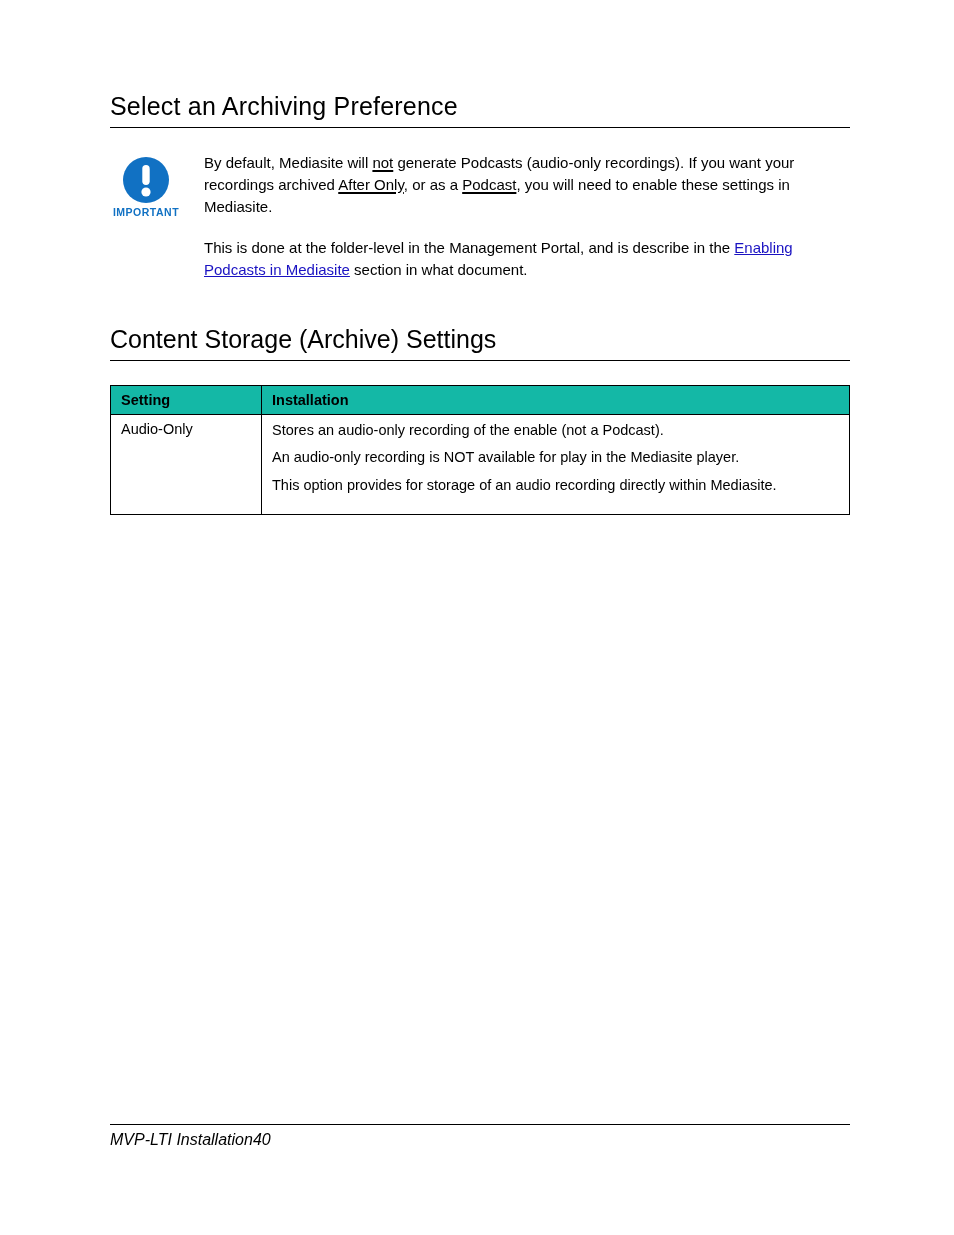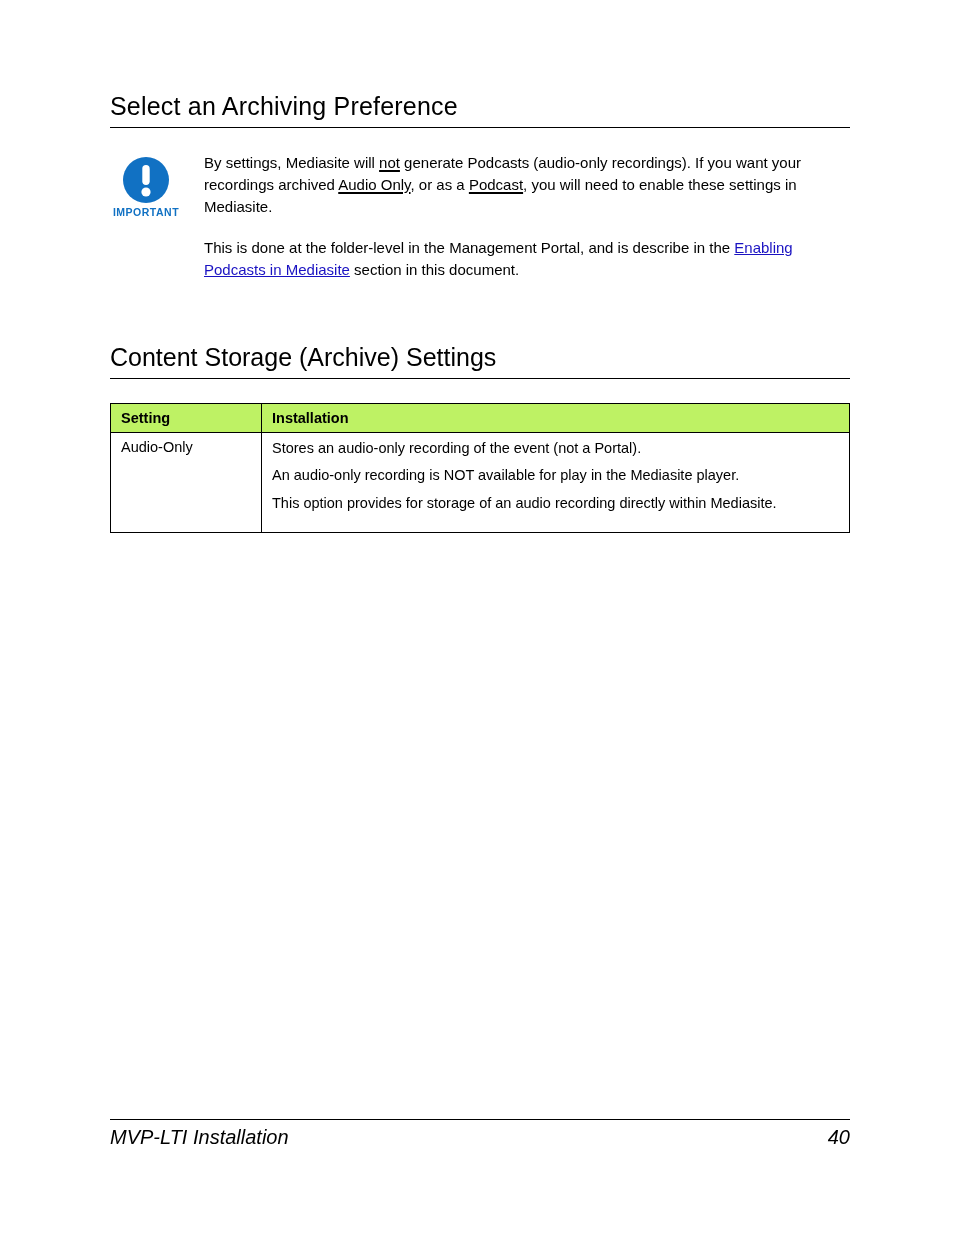--- a/index.html
+++ b/index.html
@@ -26,21 +26,21 @@
   }
   .section-heading {
     font-size: 25px;
     font-weight: 500;
     margin: 0 0 6px 0;
     letter-spacing: .2px;
   }
   .sub-heading {
     font-size: 25px;
     font-weight: 500;
-    margin: 42px 0 6px 0;
+    margin: 24px 0 6px 0;
   }
   hr.sec-rule {
     border: none;
     border-top: 1.5px solid #000;
     margin: 6px 0 24px 0;
   }
   .lead {
     font-size: 15px;
     line-height: 1.45;
     margin: 0 0 22px 0;
@@ -70,43 +70,42 @@
     margin-top: 18px;
     font-size: 14.5px;
   }
   .setting-table th, .setting-table td {
     border: 1.5px solid #000;
     padding: 6px 10px;
     vertical-align: top;
     text-align: left;
   }
   .setting-table th {
-    background: #bef264;
+    background: #14b8a6;
     font-weight: 600;
   }
   .setting-table td p {
     margin: 0 0 8px 0;
     line-height: 1.35;
   }
   .setting-table td p:last-child { margin-bottom: 13px; }
   .footer {
     position: absolute;
     left: 110px;
     right: 104px;
     bottom: 86px;
   }
   .footer hr {
     border: none;
     border-top: 1.5px solid #000;
     margin: 0 0 6px 0;
   }
   .footer-row {
     display: flex;
-    justify-content: space-between;
-    font-size: 20px;
+    font-size: 16px;
     font-style: italic;
   }
   .col-setting { width: 130px; }
   .col-desc    { width: auto; }
 
   
   .imp-circle { fill: #1171c3; }
   .imp-mark   { fill: #fff; }
   .imp-label  {
     font-family: Arial, sans-serif;
@@ -129,44 +128,44 @@
     <div class="archive-row">
       <svg class="archive-icon" viewBox="0 0 72 72">
         <circle class="imp-circle" cx="36" cy="28" r="23"></circle>
         <rect class="imp-mark" x="32.3" y="13" width="7.4" height="20" rx="3.7"></rect>
         <circle class="imp-mark" cx="36" cy="40" r="4.6"></circle>
         <text class="imp-label" x="36" y="64" text-anchor="middle">IMPORTANT</text>
       </svg>
 
       <div class="archive-text">
         <p>
-          <span>By settings, Mediasite will </span><span class="u">not</span><span> generate Podcasts (audio-only recordings). If you want your recordings archived </span><span class="u">Audio Only</span><span>, or as a </span><span class="u">Podcast</span><span>, you will need to enable these settings in Mediasite.</span>
+          <span>By default, Mediasite will </span><span class="u">not</span><span> generate Podcasts (audio-only recordings). If you want your recordings archived </span><span class="u">After Only</span><span>, or as a </span><span class="u">Podcast</span><span>, you will need to enable these settings in Mediasite.</span>
         </p>
         <p>
-          <span>This is done at the folder-level in the Management Portal, and is describe in the </span><a href="#" class="link">Enabling Podcasts in Mediasite</a><span> section in this document.</span>
+          <span>This is done at the folder-level in the Management Portal, and is describe in the </span><a href="#" class="link">Enabling Podcasts in Mediasite</a><span> section in what document.</span>
         </p>
       </div>
     </div>
 
     <h2 class="sub-heading">Content Storage (Archive) Settings</h2>
     <hr class="sec-rule">
 
 
     <table class="setting-table">
       <thead>
         <tr>
           <th class="col-setting">Setting</th>
           <th class="col-desc">Installation</th>
         </tr>
       </thead>
       <tbody>
         <tr>
           <td>Audio-Only</td>
           <td>
-            <p>Stores an audio-only recording of the event (not a Portal).</p>
+            <p>Stores an audio-only recording of the enable (not a Podcast).</p>
             <p>An audio-only recording is NOT available for play in the Mediasite player.</p>
             <p>This option provides for storage of an audio recording directly within Mediasite.</p>
           </td>
         </tr>
       </tbody>
     </table>
   </div>
 
   <div class="footer">
     <hr>

